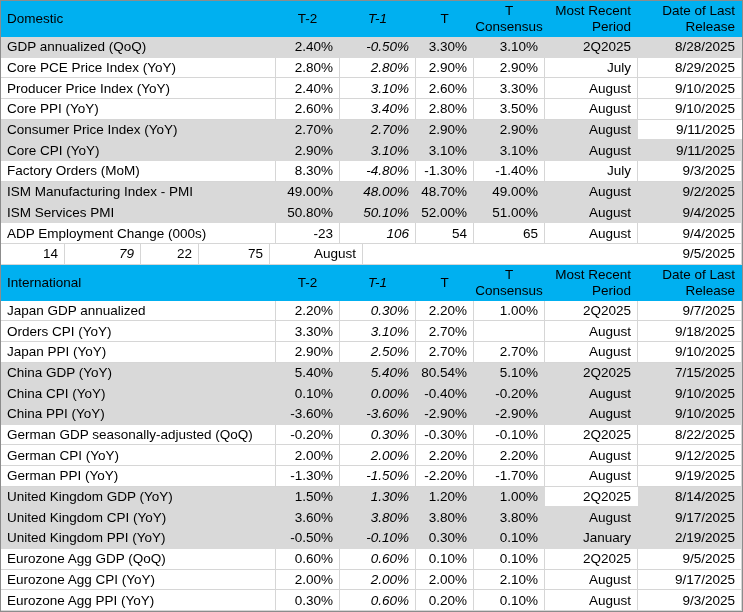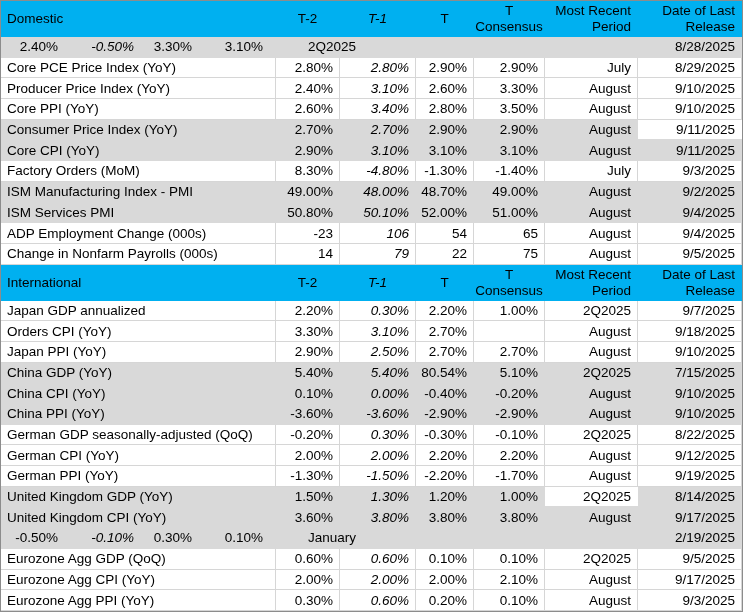--- a/index.html
+++ b/index.html
@@ -54,20 +54,21 @@
       <div class="hdr-row">
         <div class="cell c-label">Domestic</div>
         <div class="cell c-t2 h-center">T-2</div>
         <div class="cell c-t1 h-center">T-1</div>
         <div class="cell c-t h-center">T</div>
         <div class="cell c-cons h-center">T Consensus</div>
         <div class="cell c-period h-right">Most Recent Period</div>
         <div class="cell c-date h-right">Date of Last Release</div>
       </div>
       <div class="row shaded">
+        <div class="cell c-label">GDP annualized (QoQ)</div>
         <div class="cell num c-t2">2.40%</div>
         <div class="cell num c-t1">-0.50%</div>
         <div class="cell num c-t">3.30%</div>
         <div class="cell num c-cons">3.10%</div>
         <div class="cell num c-period">2Q2025</div>
         <div class="cell num c-date">8/28/2025</div>
       </div>
       <div class="row white">
         <div class="cell c-label">Core PCE Price Index (YoY)</div>
         <div class="cell num c-t2">2.80%</div>
@@ -143,21 +144,20 @@
       <div class="row white">
         <div class="cell c-label">ADP Employment Change (000s)</div>
         <div class="cell num c-t2">-23</div>
         <div class="cell num c-t1">106</div>
         <div class="cell num c-t">54</div>
         <div class="cell num c-cons">65</div>
         <div class="cell num c-period">August</div>
         <div class="cell num c-date">9/4/2025</div>
       </div>
       <div class="row white">
-        <div class="cell c-label">Change in Nonfarm Payrolls (000s)</div>
         <div class="cell num c-t2">14</div>
         <div class="cell num c-t1">79</div>
         <div class="cell num c-t">22</div>
         <div class="cell num c-cons">75</div>
         <div class="cell num c-period">August</div>
         <div class="cell num c-date">9/5/2025</div>
       </div>
     </div>
     <div class="section">
       <div class="hdr-row">
@@ -262,20 +262,21 @@
       <div class="row shaded">
         <div class="cell c-label">United Kingdom CPI (YoY)</div>
         <div class="cell num c-t2">3.60%</div>
         <div class="cell num c-t1">3.80%</div>
         <div class="cell num c-t">3.80%</div>
         <div class="cell num c-cons">3.80%</div>
         <div class="cell num c-period">August</div>
         <div class="cell num c-date">9/17/2025</div>
       </div>
       <div class="row shaded">
+        <div class="cell c-label">United Kingdom  PPI (YoY)</div>
         <div class="cell num c-t2">-0.50%</div>
         <div class="cell num c-t1">-0.10%</div>
         <div class="cell num c-t">0.30%</div>
         <div class="cell num c-cons">0.10%</div>
         <div class="cell num c-period">January</div>
         <div class="cell num c-date">2/19/2025</div>
       </div>
       <div class="row white">
         <div class="cell c-label">Eurozone Agg GDP (QoQ)</div>
         <div class="cell num c-t2">0.60%</div>

